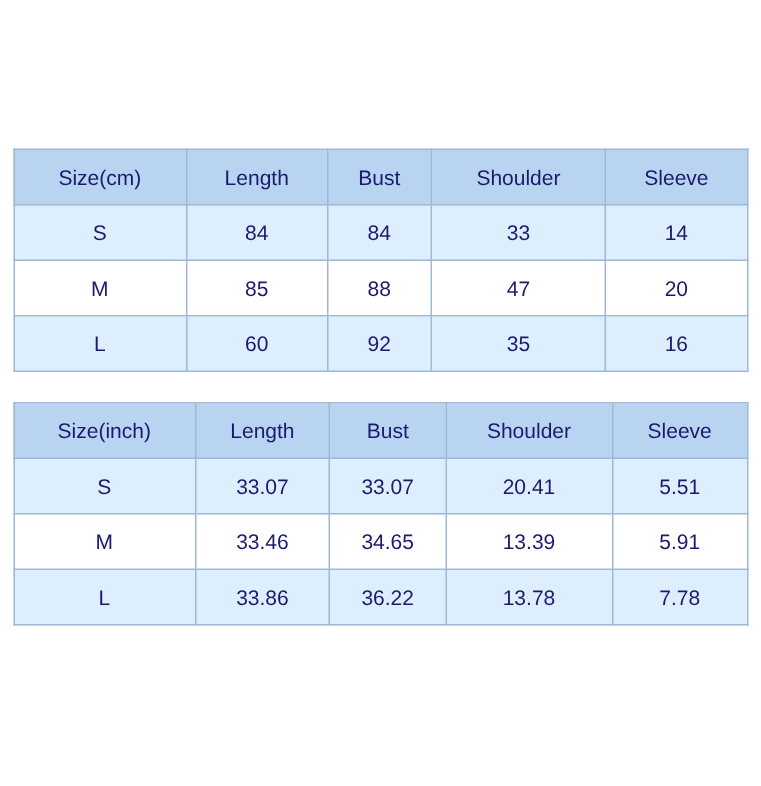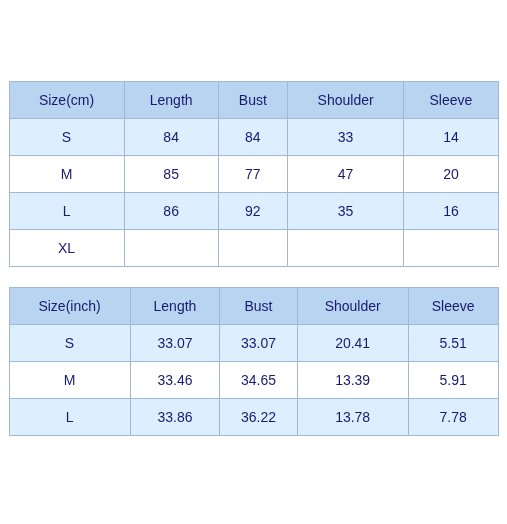--- a/index.html
+++ b/index.html
@@ -74,37 +74,30 @@
     <tr>
           <td>S</td>
           <td>84</td>
           <td>84</td>
           <td>33</td>
           <td>14</td>
         </tr>
         <tr>
           <td>M</td>
           <td>85</td>
-          <td>77</td>
+          <td>88</td>
           <td>47</td>
           <td>20</td>
         </tr>
         <tr>
           <td>L</td>
-          <td>86</td>
+          <td>60</td>
           <td>92</td>
           <td>35</td>
           <td>16</td>
-        </tr>
-        <tr>
-          <td>XL</td>
-          <td></td>
-          <td></td>
-          <td></td>
-          <td></td>
         </tr>
       </tbody>
   </table>
 
   <div class="spacer"></div>
 
   <table>
     <thead>
       <tr>
         <th>Size(inch)</th>

